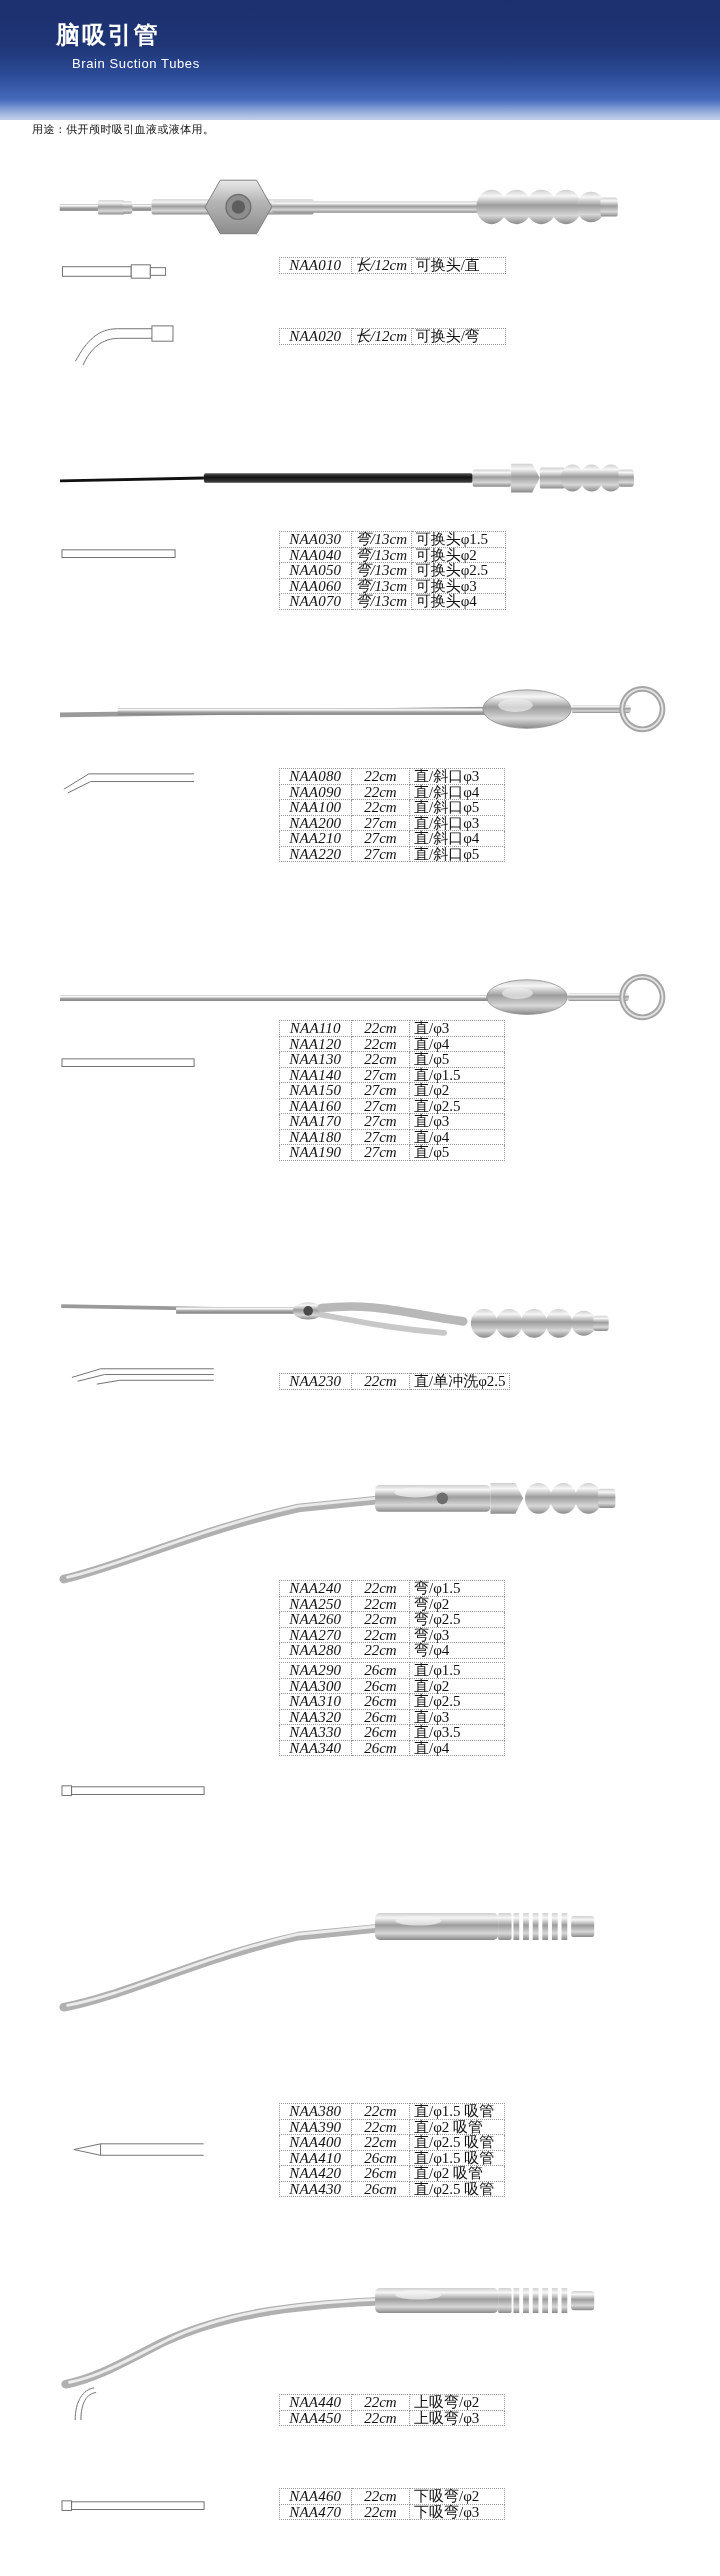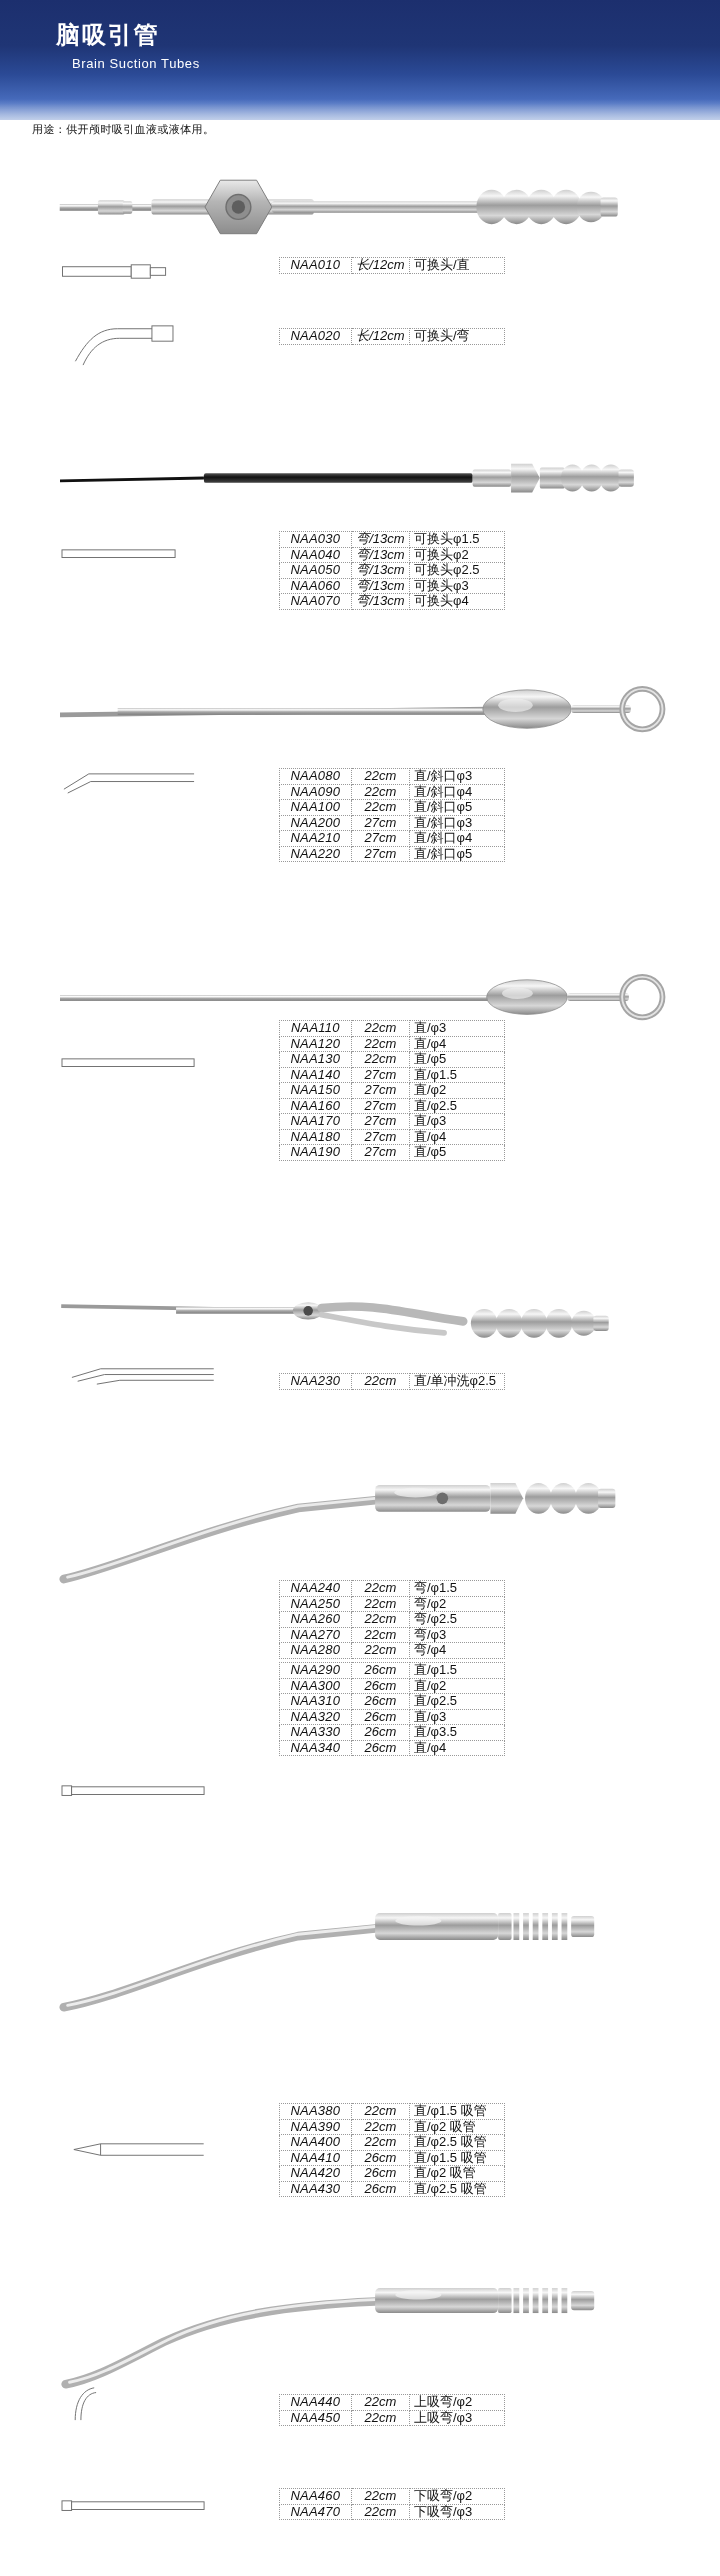--- a/index.html
+++ b/index.html
@@ -63,22 +63,23 @@
     letter-spacing: 0.4px;
     margin-top: 11px;
   }
 
   
   .group { position: absolute; }
 
   
   table.spec {
     border-collapse: collapse;
-    font-size: 13px;
+    font-size: 15px;
     color: #111;
+    font-family: Liberation Serif, serif;
   }
   table.spec td {
     border: 1px dotted #999;
     padding: 1px 3.8px;
     height: 12.5px;
     line-height: 12.5px;
     white-space: nowrap;
     font-style: italic;
   }
   table.spec td.code {

